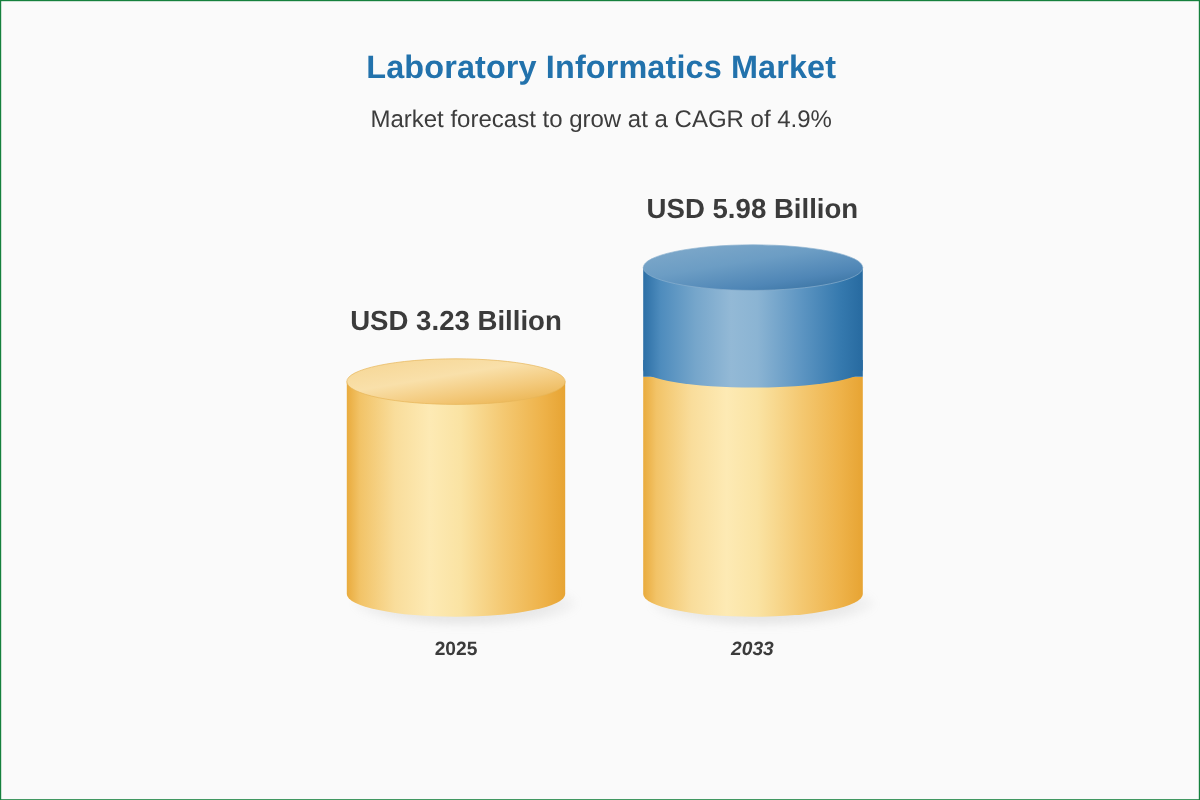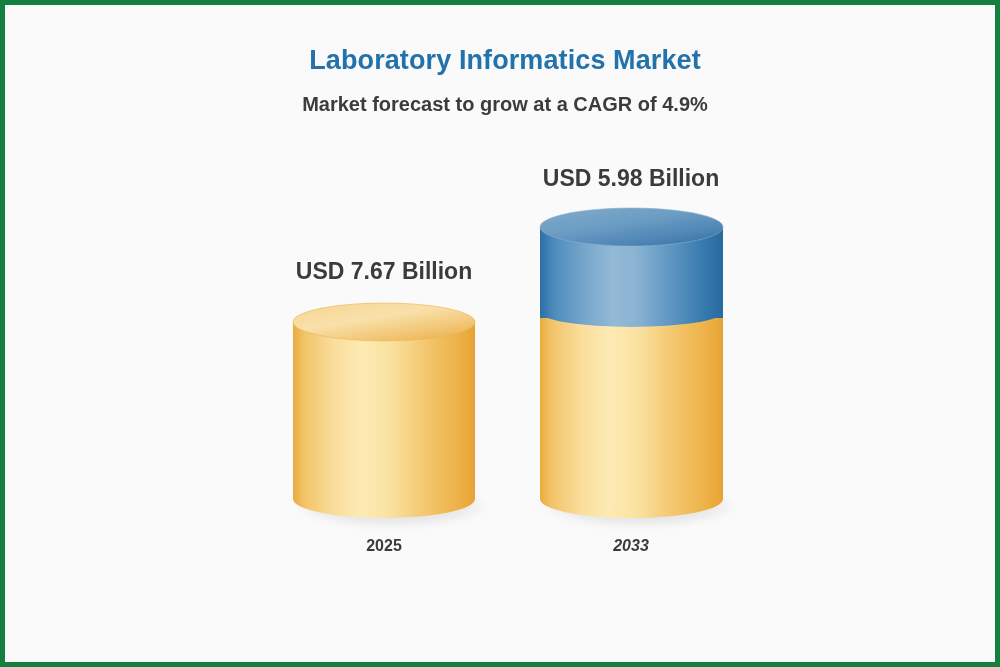--- a/index.html
+++ b/index.html
@@ -13,21 +13,21 @@
     overflow: hidden;
     font-family: "Liberation Sans", sans-serif;
   }
 
   #canvas {
     position: relative;
     width: 1000px;
     height: 667px;
     box-sizing: border-box;
     background: #fafafa;
-    border: 5px solid #15803d;
+    border: 1px solid #15803d;
     overflow: hidden;
   }
 
   
   #chart-title {
     position: absolute;
     top: 40px;
     left: 0;
     width: 1000px;
     text-align: center;
@@ -36,21 +36,21 @@
     color: #2272ac;
     letter-spacing: 0.1px;
   }
   #chart-subtitle {
     position: absolute;
     top: 88px;
     left: 0;
     width: 1000px;
     text-align: center;
     font-size: 20px;
-    font-weight: bold;
+    font-weight: normal;
     color: #3c3c3c;
   }
 
   
   .value-label {
     position: absolute;
     text-align: center;
     font-size: 23px;
     font-weight: bold;
     color: #3b3b3b;
@@ -152,21 +152,21 @@
         </linearGradient>
       </defs>
 
       <path d="M0,19 L0,196 A91,19 0 0 0 182,196 L182,19 Z" fill="url(#gYellowBody)"></path>
 
       <ellipse cx="91" cy="19" rx="91" ry="19" fill="url(#gYellowTop)"></ellipse>
       <ellipse cx="91" cy="19" rx="91" ry="19" fill="none" stroke="#e7b659" stroke-width="0.8" opacity="0.75"></ellipse>
     </svg>
   </div>
 
-  <div class="value-label" id="value-label-0">USD 7.67 Billion</div>
+  <div class="value-label" id="value-label-0">USD 3.23 Billion</div>
   <div class="cat-label" id="cat-label-0">2025</div>
 
   <div class="cyl" style="left:535px; top:203px; width:183px; height:310px;">
 
     <div class="cyl-shadow" style="left:6px; top:279px; width:187px; height:40px;"></div>
 
     <svg width="183" height="310" viewBox="0 0 183 310" style="position:absolute; left:0; top:0; overflow:visible;">
       <defs>
         <linearGradient id="gBlueBody" x1="0" y1="0" x2="1" y2="0">
           <stop offset="0%" stop-color="#2c6fa6"></stop>

